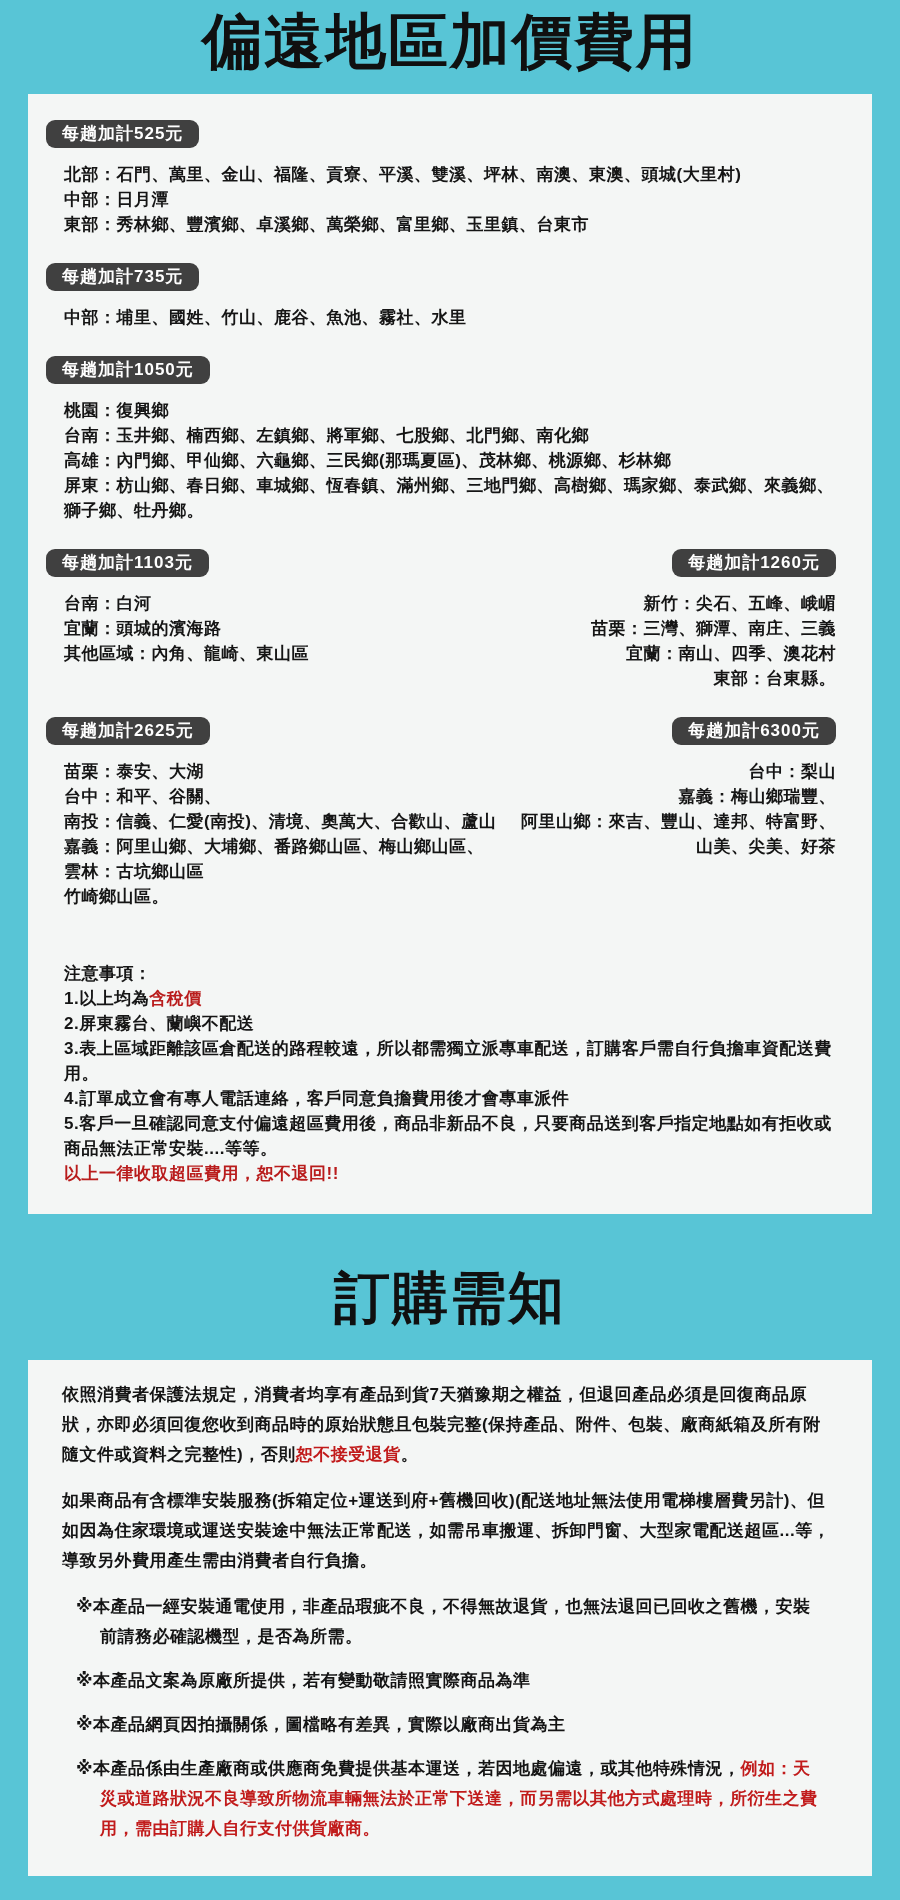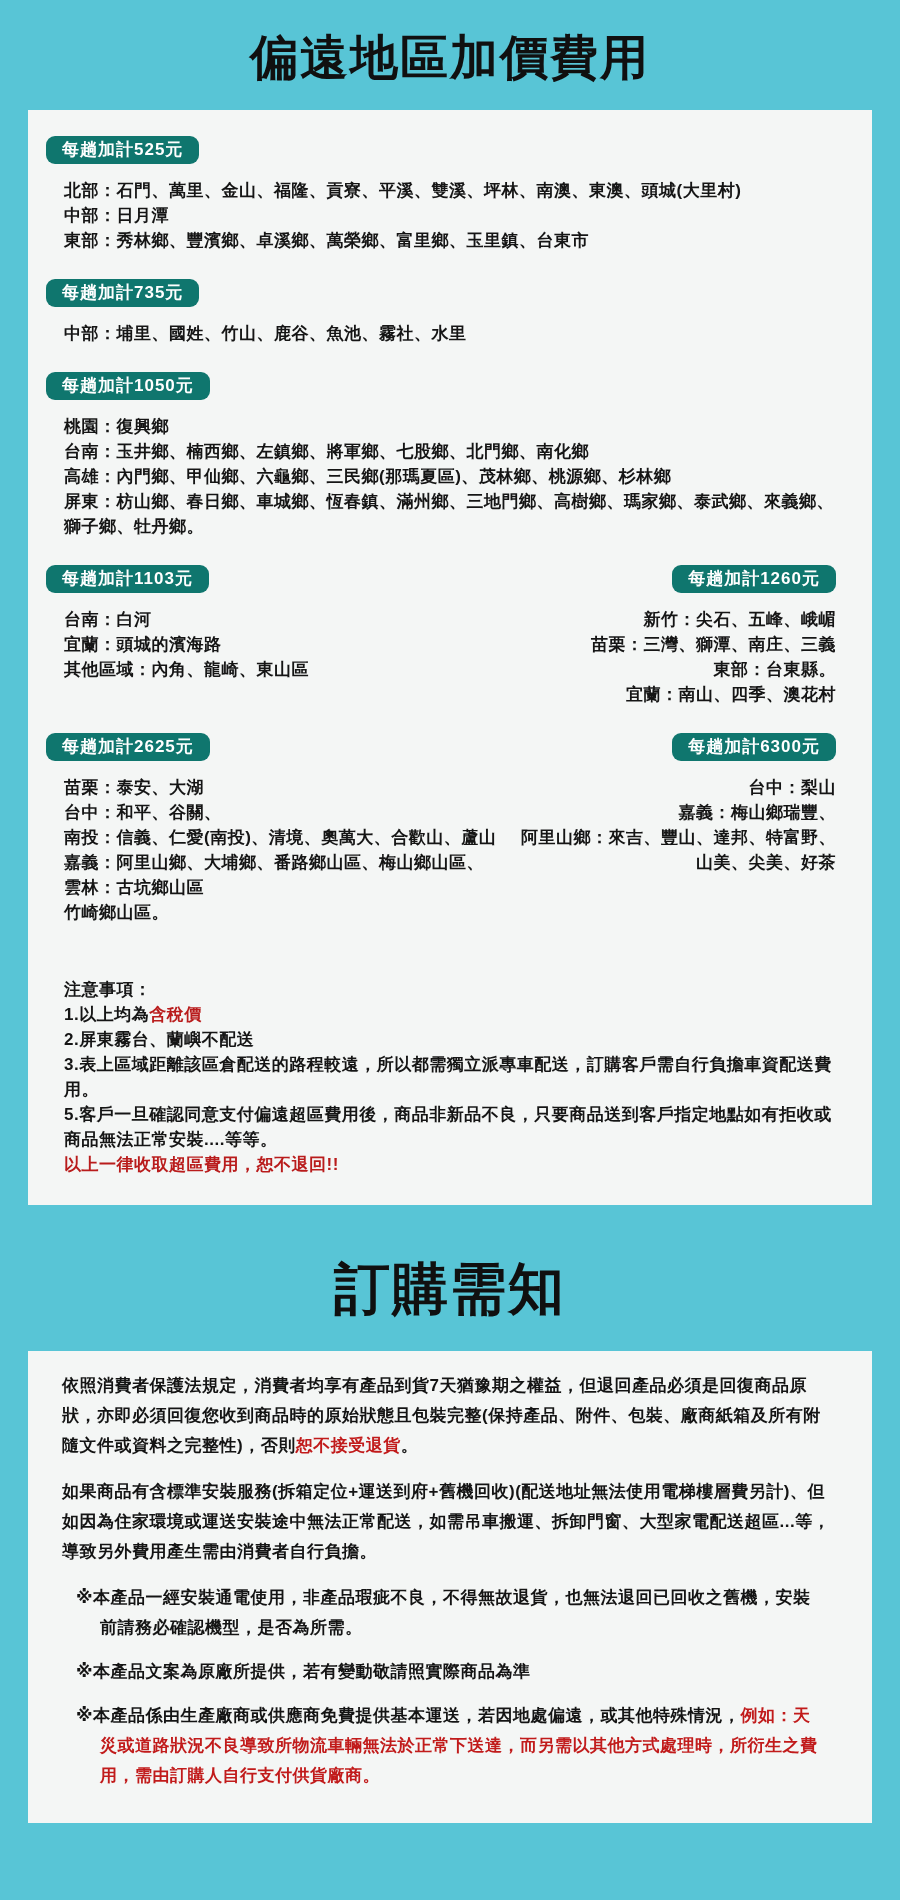--- a/index.html
+++ b/index.html
@@ -2,31 +2,31 @@
 <html><head>
 <meta charset="utf-8">
 <style>
   html,body{margin:0;padding:0;background:#58C5D6;}
   .page{
     width:900px;min-height:1900px;margin:0 auto;background:#58C5D6;
     font-family:"Liberation Sans","DejaVu Sans",sans-serif;color:#151515;
     box-sizing:border-box;overflow:hidden;
   }
   .title{
-    margin:0;padding:24px 0 14px;text-align:center;
-    font-size:48px;line-height:68px;font-weight:900;color:#101010;letter-spacing:2px;
+    margin:0;padding:8px 0 14px;text-align:center;
+    font-size:60px;line-height:68px;font-weight:900;color:#101010;letter-spacing:2px;
   }
   .title2{padding:34px 0 4px;font-size:56px;margin-top:16px;}
   .card{
     margin:4px 28px 0;background:#F4F6F5;
     padding:26px 36px 28px;box-sizing:border-box;
   }
   .grp{margin-bottom:26px;}
   .badge{
-    display:inline-block;background:#0f766e;color:#FFFFFF;
+    display:inline-block;background:#404040;color:#FFFFFF;
     font-size:17px;font-weight:700;line-height:21px;
     padding:3px 16px 4px;border-radius:9px;margin:0 0 14px -18px;
     letter-spacing:1px;
   }
   .col-right .badge{margin-left:0;}
   .ln{font-size:17px;line-height:25px;font-weight:600;letter-spacing:0.5px;}
   .col-right .ln{margin-left:14px;}
   .cols{display:flex;}
   .col-left{width:56%;}
   .col-right{width:44%;text-align:right;}
@@ -76,22 +76,22 @@
       <section class="grp col-left">
         <div class="badge">每趟加計1103元</div>
         <div class="ln">台南：白河</div>
         <div class="ln">宜蘭：頭城的濱海路</div>
         <div class="ln">其他區域：內角、龍崎、東山區</div>
       </section>
       <section class="grp col-right">
         <div class="badge">每趟加計1260元</div>
         <div class="ln">新竹：尖石、五峰、峨嵋</div>
         <div class="ln">苗栗：三灣、獅潭、南庄、三義</div>
+        <div class="ln">宜蘭：南山、四季、澳花村</div>
         <div class="ln">東部：台東縣。</div>
-        <div class="ln">宜蘭：南山、四季、澳花村</div>
       </section>
     </div>
 
     <div class="cols">
       <section class="grp col-left">
         <div class="badge">每趟加計2625元</div>
         <div class="ln">苗栗：泰安、大湖</div>
         <div class="ln">台中：和平、谷關、</div>
         <div class="ln">南投：信義、仁愛(南投)、清境、奧萬大、合歡山、蘆山</div>
         <div class="ln">嘉義：阿里山鄉、大埔鄉、番路鄉山區、梅山鄉山區、</div>
@@ -105,31 +105,33 @@
         <div class="ln">阿里山鄉：來吉、豐山、達邦、特富野、</div>
         <div class="ln">山美、尖美、好茶</div>
       </section>
     </div>
 
     <div class="notes">
       <div class="ln">注意事項：</div>
       <div class="ln"><span>1.以上均為</span><span class="pink">含稅價</span></div>
       <div class="ln">2.屏東霧台、蘭嶼不配送</div>
       <div class="ln">3.表上區域距離該區倉配送的路程較遠，所以都需獨立派專車配送，訂購客戶需自行負擔車資配送費用。</div>
+      <div class="ln">4.訂單成立會有專人電話連絡，客戶同意負擔費用後才會專車派件</div>
       <div class="ln">5.客戶一旦確認同意支付偏遠超區費用後，商品非新品不良，只要商品送到客戶指定地點如有拒收或商品無法正常安裝....等等。</div>
       <div class="ln pink">以上一律收取超區費用，恕不退回!!</div>
     </div>
 
   </div>
 
   <h1 class="title title2">訂購需知</h1>
 
   <div class="card card2">
     <p><span>依照消費者保護法規定，消費者均享有產品到貨7天猶豫期之權益，但退回產品必須是回復商品原狀，亦即必須回復您收到商品時的原始狀態且包裝完整(保持產品、附件、包裝、廠商紙箱及所有附隨文件或資料之完整性)，否則</span><span class="red">恕不接受退貨</span><span>。</span></p>
     <p>如果商品有含標準安裝服務(拆箱定位+運送到府+舊機回收)(配送地址無法使用電梯樓層費另計)、但如因為住家環境或運送安裝途中無法正常配送，如需吊車搬運、拆卸門窗、大型家電配送超區...等，導致另外費用產生需由消費者自行負擔。</p>
     <div class="bullets">
       <p class="b">※本產品一經安裝通電使用，非產品瑕疵不良，不得無故退貨，也無法退回已回收之舊機，安裝前請務必確認機型，是否為所需。</p>
       <p class="b">※本產品文案為原廠所提供，若有變動敬請照實際商品為準</p>
+      <p class="b">※本產品網頁因拍攝關係，圖檔略有差異，實際以廠商出貨為主</p>
       <p class="b"><span>※本產品係由生產廠商或供應商免費提供基本運送，若因地處偏遠，或其他特殊情況，</span><span class="red">例如：天災或道路狀況不良導致所物流車輛無法於正常下送達，而另需以其他方式處理時，所衍生之費用，需由訂購人自行支付供貨廠商。</span></p>
     </div>
   </div>
 
 </div>
 
 </body></html>

